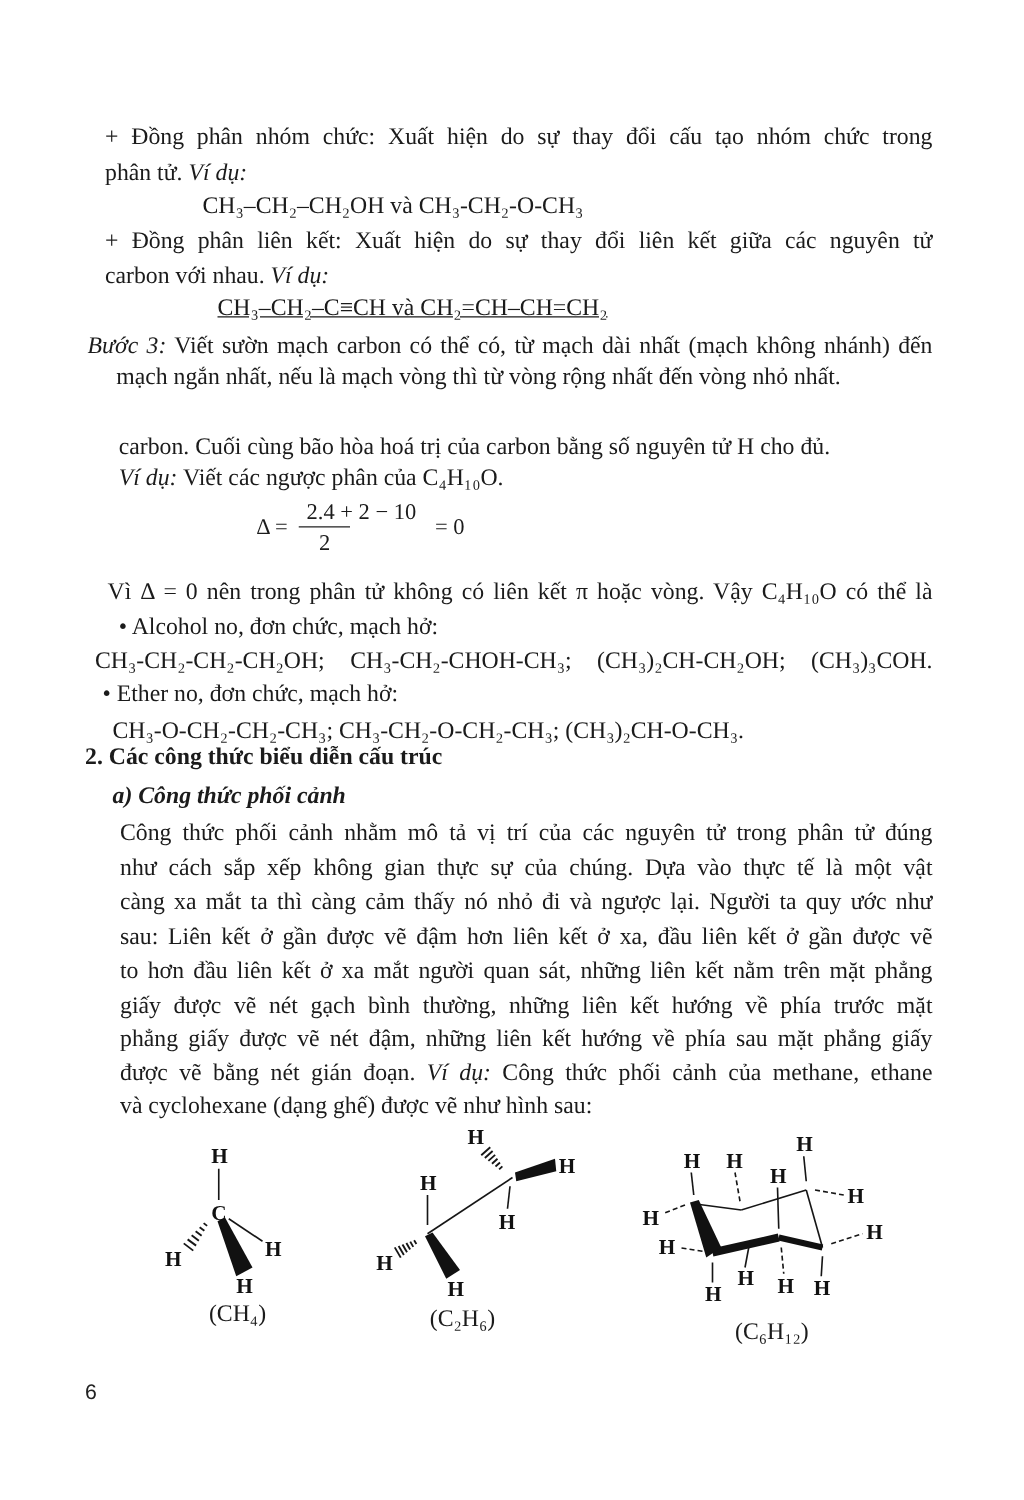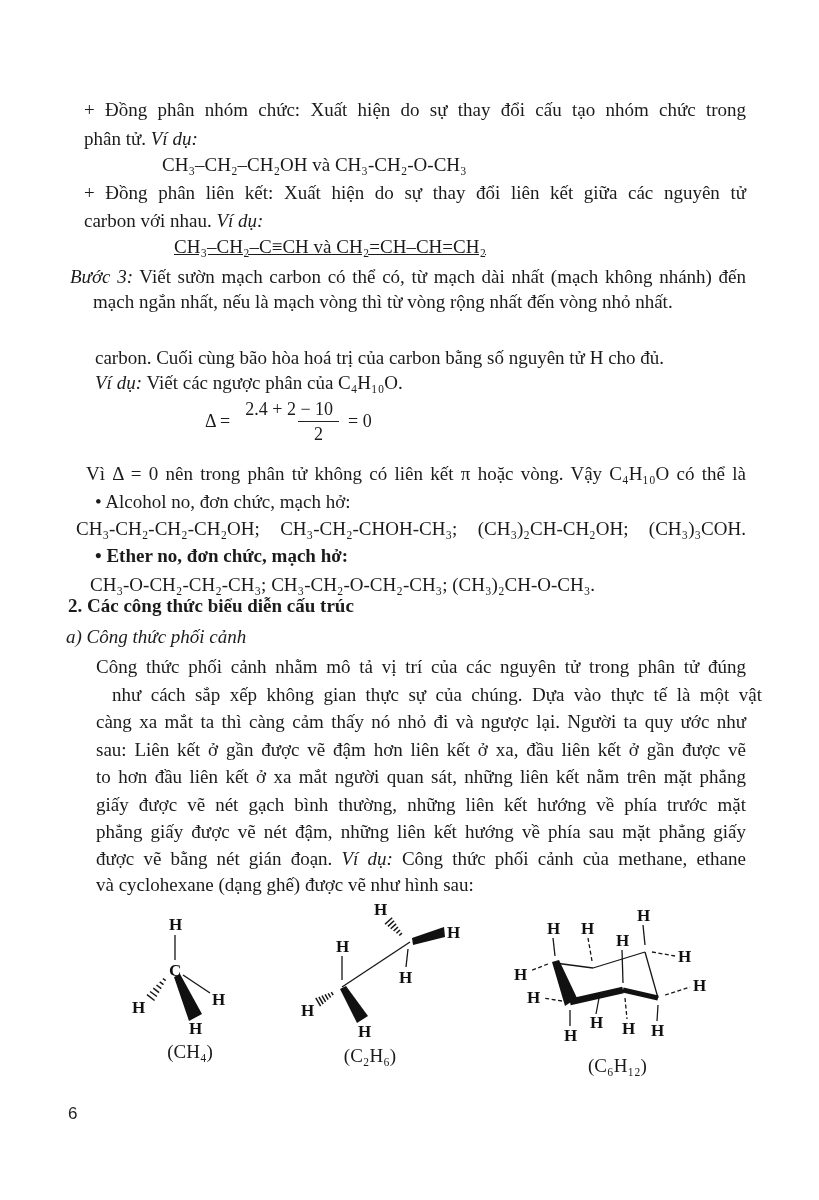--- a/index.html
+++ b/index.html
@@ -9,23 +9,23 @@
     font-family:"Liberation Serif","DejaVu Serif",serif;
     color:#1b1b1b;
   }
   .ln {
     position:absolute; font-size:19px; line-height:28px; height:28px;
   }
   .nw { white-space:nowrap; }
   .j  { text-align:justify; text-align-last:justify; }
   .it { font-style:italic; }
   .b  { font-weight:bold; }
-  .bi { font-weight:normal; font-style:italic; }
+  .bi { font-weight:bold; font-style:italic;margin-left:24px; }
   .formula { position:absolute; display:flex; align-items:center; font-size:18px; }
-  .frac { display:inline-flex; flex-direction:column; align-items:flex-end; margin:0 9px; }
+  .frac { display:inline-flex; flex-direction:column; align-items:flex-start; margin:0 9px; }
   .frac .num { padding:0 6px 2px 6px; line-height:20px; }
   .frac .den { border-top:1.6px solid #222; padding:2px 16px 0 16px; line-height:20px; }
   .mol { position:absolute; }
   .mol svg text {
     font-family:"Liberation Serif","DejaVu Serif",serif;
     font-size:17px; font-weight:600; fill:#111;
   }
   .cap {
     position:absolute; font-size:19px; text-align:center; height:26px; line-height:26px;
   }
@@ -62,28 +62,28 @@
     <span class="frac">
       <span class="num">2.4 + 2 − 10</span>
       <span class="den">2</span>
     </span>
     <span>= 0</span>
   </div>
 
   <div class="ln j" style="top:460px;left:86px;width:660px;">Vì Δ = 0 nên trong phân tử không có liên kết π hoặc vòng. Vậy C₄H₁₀O có thể là</div>
   <div class="ln nw" style="top:488px;left:95px;">• Alcohol no, đơn chức, mạch hở:</div>
   <div class="ln j" style="top:515px;left:76px;width:670px;">CH₃-CH₂-CH₂-CH₂OH; CH₃-CH₂-CHOH-CH₃; (CH₃)₂CH-CH₂OH; (CH₃)₃COH.</div>
-  <div class="ln nw" style="top:542px;left:95px;font-weight:bold;">• Ether no, đơn chức, mạch hở:</div>
+  <div class="ln nw" style="top:542px;left:82px;">• Ether no, đơn chức, mạch hở:</div>
   <div class="ln nw" style="top:571px;left:90px;">CH₃-O-CH₂-CH₂-CH₃; CH₃-CH₂-O-CH₂-CH₃; (CH₃)₂CH-O-CH₃.</div>
 
   <div class="ln nw b" style="top:592px;left:68px;text-align:right;">2. Các công thức biểu diễn cấu trúc</div>
   <div class="ln nw bi" style="top:623px;left:66px;">a) Công thức phối cảnh</div>
 
   <div class="ln j" style="top:653px;left:96px;width:650px;">Công thức phối cảnh nhằm mô tả vị trí của các nguyên tử trong phân tử đúng</div>
-  <div class="ln j" style="top:681px;left:112px;width:650px;">như cách sắp xếp không gian thực sự của chúng. Dựa vào thực tế là một vật</div>
+  <div class="ln j" style="top:681px;left:96px;width:650px;">như cách sắp xếp không gian thực sự của chúng. Dựa vào thực tế là một vật</div>
   <div class="ln j" style="top:708px;left:96px;width:650px;">càng xa mắt ta thì càng cảm thấy nó nhỏ đi và ngược lại. Người ta quy ước như</div>
   <div class="ln j" style="top:736px;left:96px;width:650px;">sau: Liên kết ở gần được vẽ đậm hơn liên kết ở xa, đầu liên kết ở gần được vẽ</div>
   <div class="ln j" style="top:763px;left:96px;width:650px;">to hơn đầu liên kết ở xa mắt người quan sát, những liên kết nằm trên mặt phẳng</div>
   <div class="ln j" style="top:791px;left:96px;width:650px;">giấy được vẽ nét gạch bình thường, những liên kết hướng về phía trước mặt</div>
   <div class="ln j" style="top:818px;left:96px;width:650px;">phẳng giấy được vẽ nét đậm, những liên kết hướng về phía sau mặt phẳng giấy</div>
   <div class="ln j" style="top:845px;left:96px;width:650px;"><span>được vẽ bằng nét gián đoạn. </span><span class="it">Ví dụ:</span><span> Công thức phối cảnh của methane, ethane</span></div>
   <div class="ln nw" style="top:871px;left:96px;">và cyclohexane (dạng ghế) được vẽ như hình sau:</div>
 
   <div class="mol" style="left:115px;top:908px;">
     <svg width="135" height="130" viewBox="0 0 135 130">

